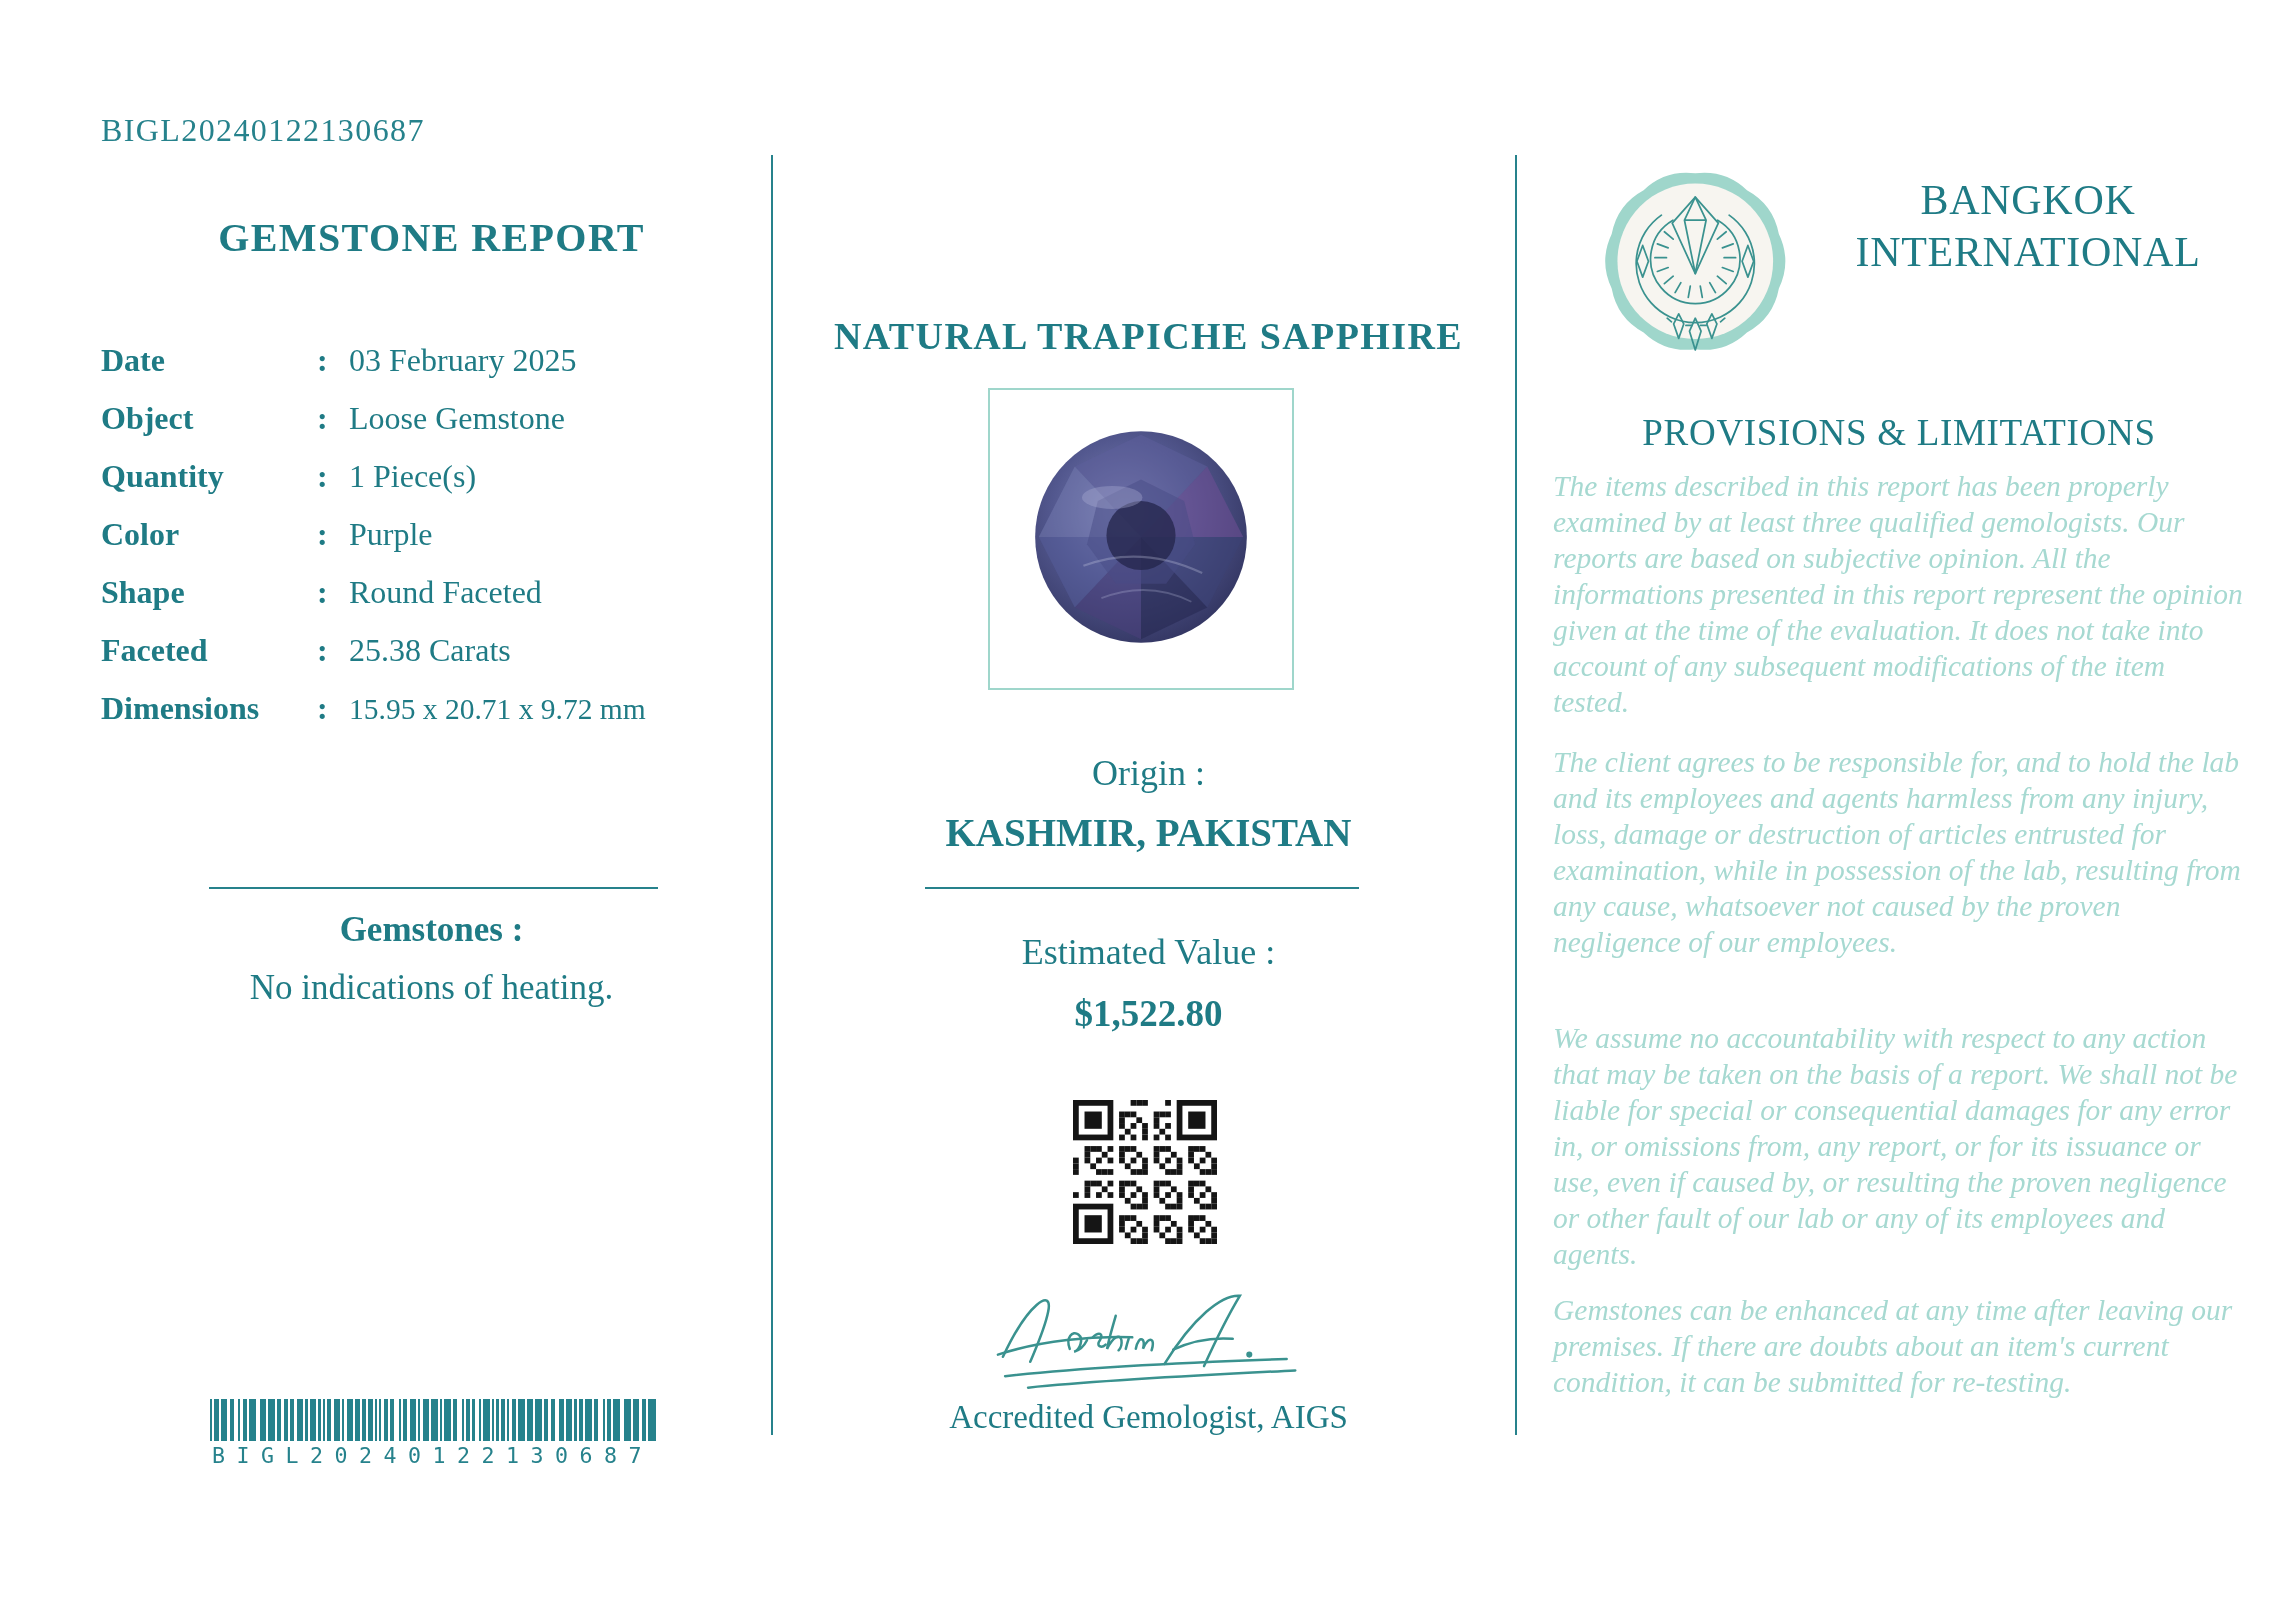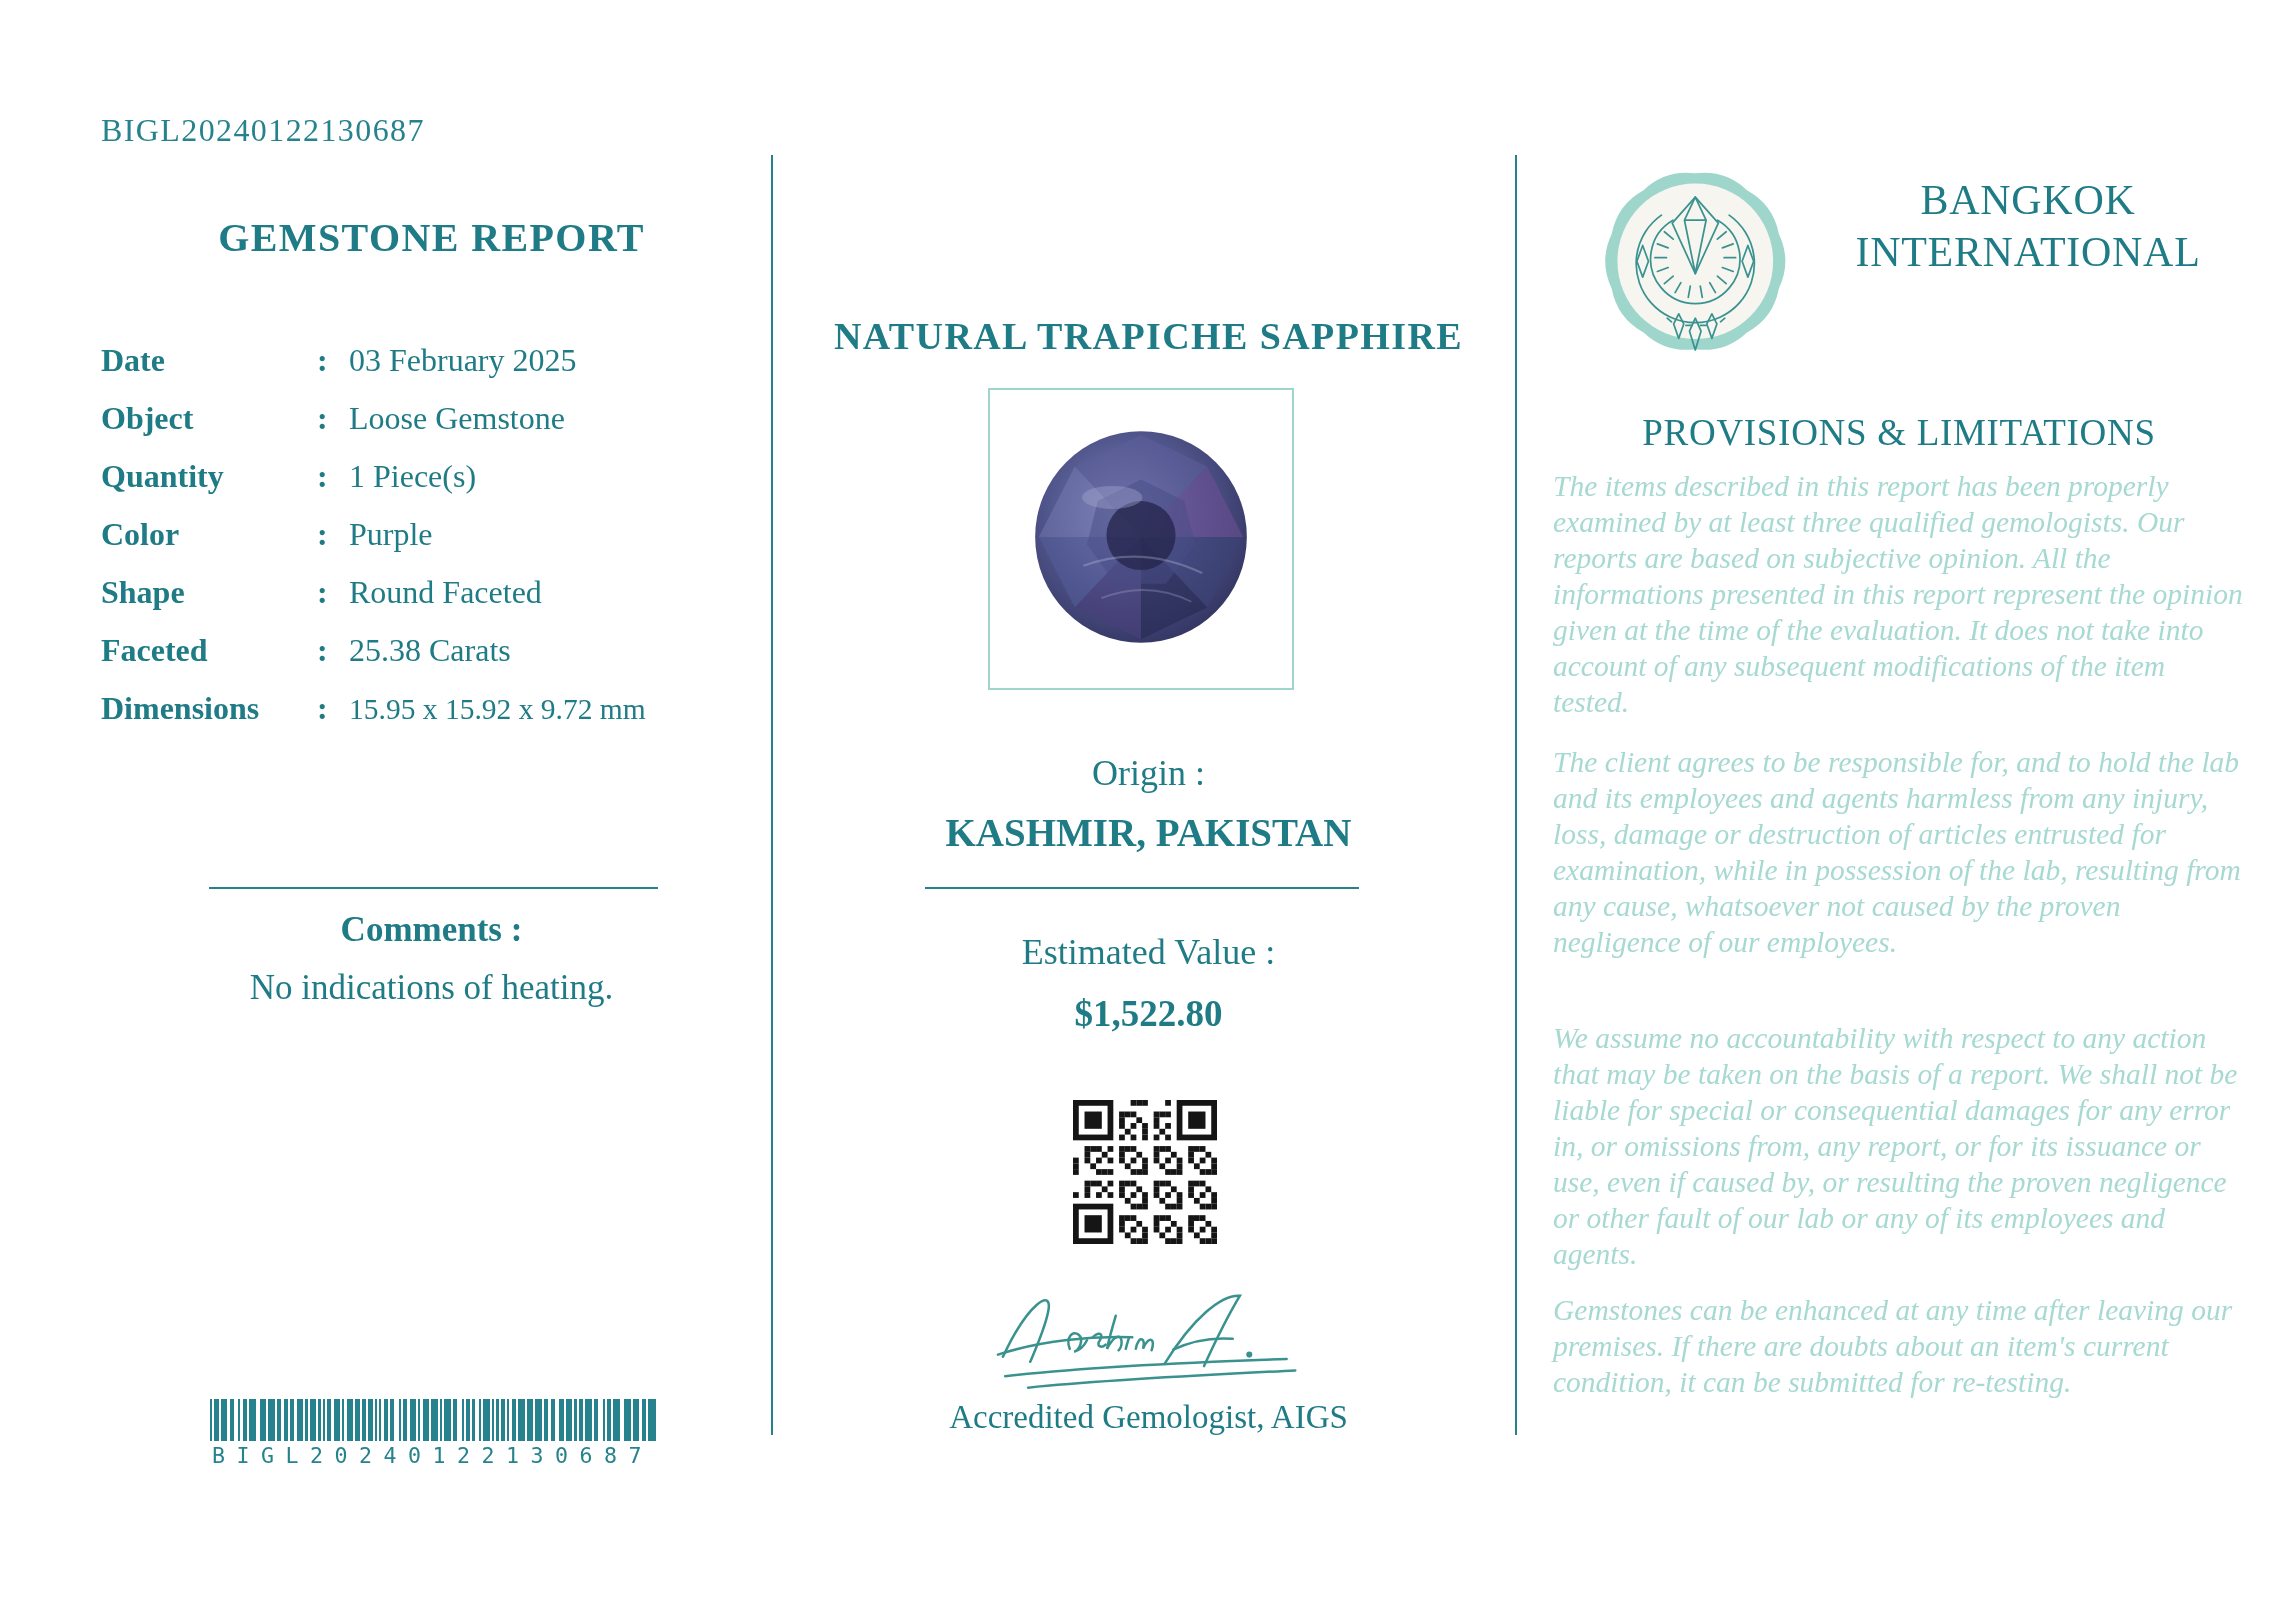--- a/index.html
+++ b/index.html
@@ -77,26 +77,26 @@
     <div class="frow">
       <span class="flabel">Color</span><span class="fcolon">:</span><span class="fvalue">Purple</span>
     </div>
     <div class="frow">
       <span class="flabel">Shape</span><span class="fcolon">:</span><span class="fvalue">Round Faceted</span>
     </div>
     <div class="frow">
       <span class="flabel">Faceted</span><span class="fcolon">:</span><span class="fvalue">25.38 Carats</span>
     </div>
     <div class="frow">
-      <span class="flabel">Dimensions</span><span class="fcolon">:</span><span class="fvalue" style="font-size:29.5px">15.95 x 15.92 x 9.72 mm</span>
+      <span class="flabel">Dimensions</span><span class="fcolon">:</span><span class="fvalue" style="font-size:29.5px">15.95 x 20.71 x 9.72 mm</span>
     </div>
   </div>
 
   <div class="hline" style="left:209px;top:887px;width:449px;"></div>
-  <div class="abs comments-label center">Comments :</div>
+  <div class="abs comments-label center">Gemstones :</div>
   <div class="abs comments-text center">No indications of heating.</div>
 
   <div class="abs barcode" id="barcode-bars">
       <div class="bar" style="flex: 0 0 2.2px;"></div>
       <div style="flex: 0 0 2.2px;"></div>
       <div class="bar" style="flex: 0 0 4.3px;"></div>
       <div style="flex: 0 0 2.2px;"></div>
       <div class="bar" style="flex: 0 0 6.5px;"></div>
       <div style="flex: 0 0 2.2px;"></div>
       <div class="bar" style="flex: 0 0 4.3px;"></div>

